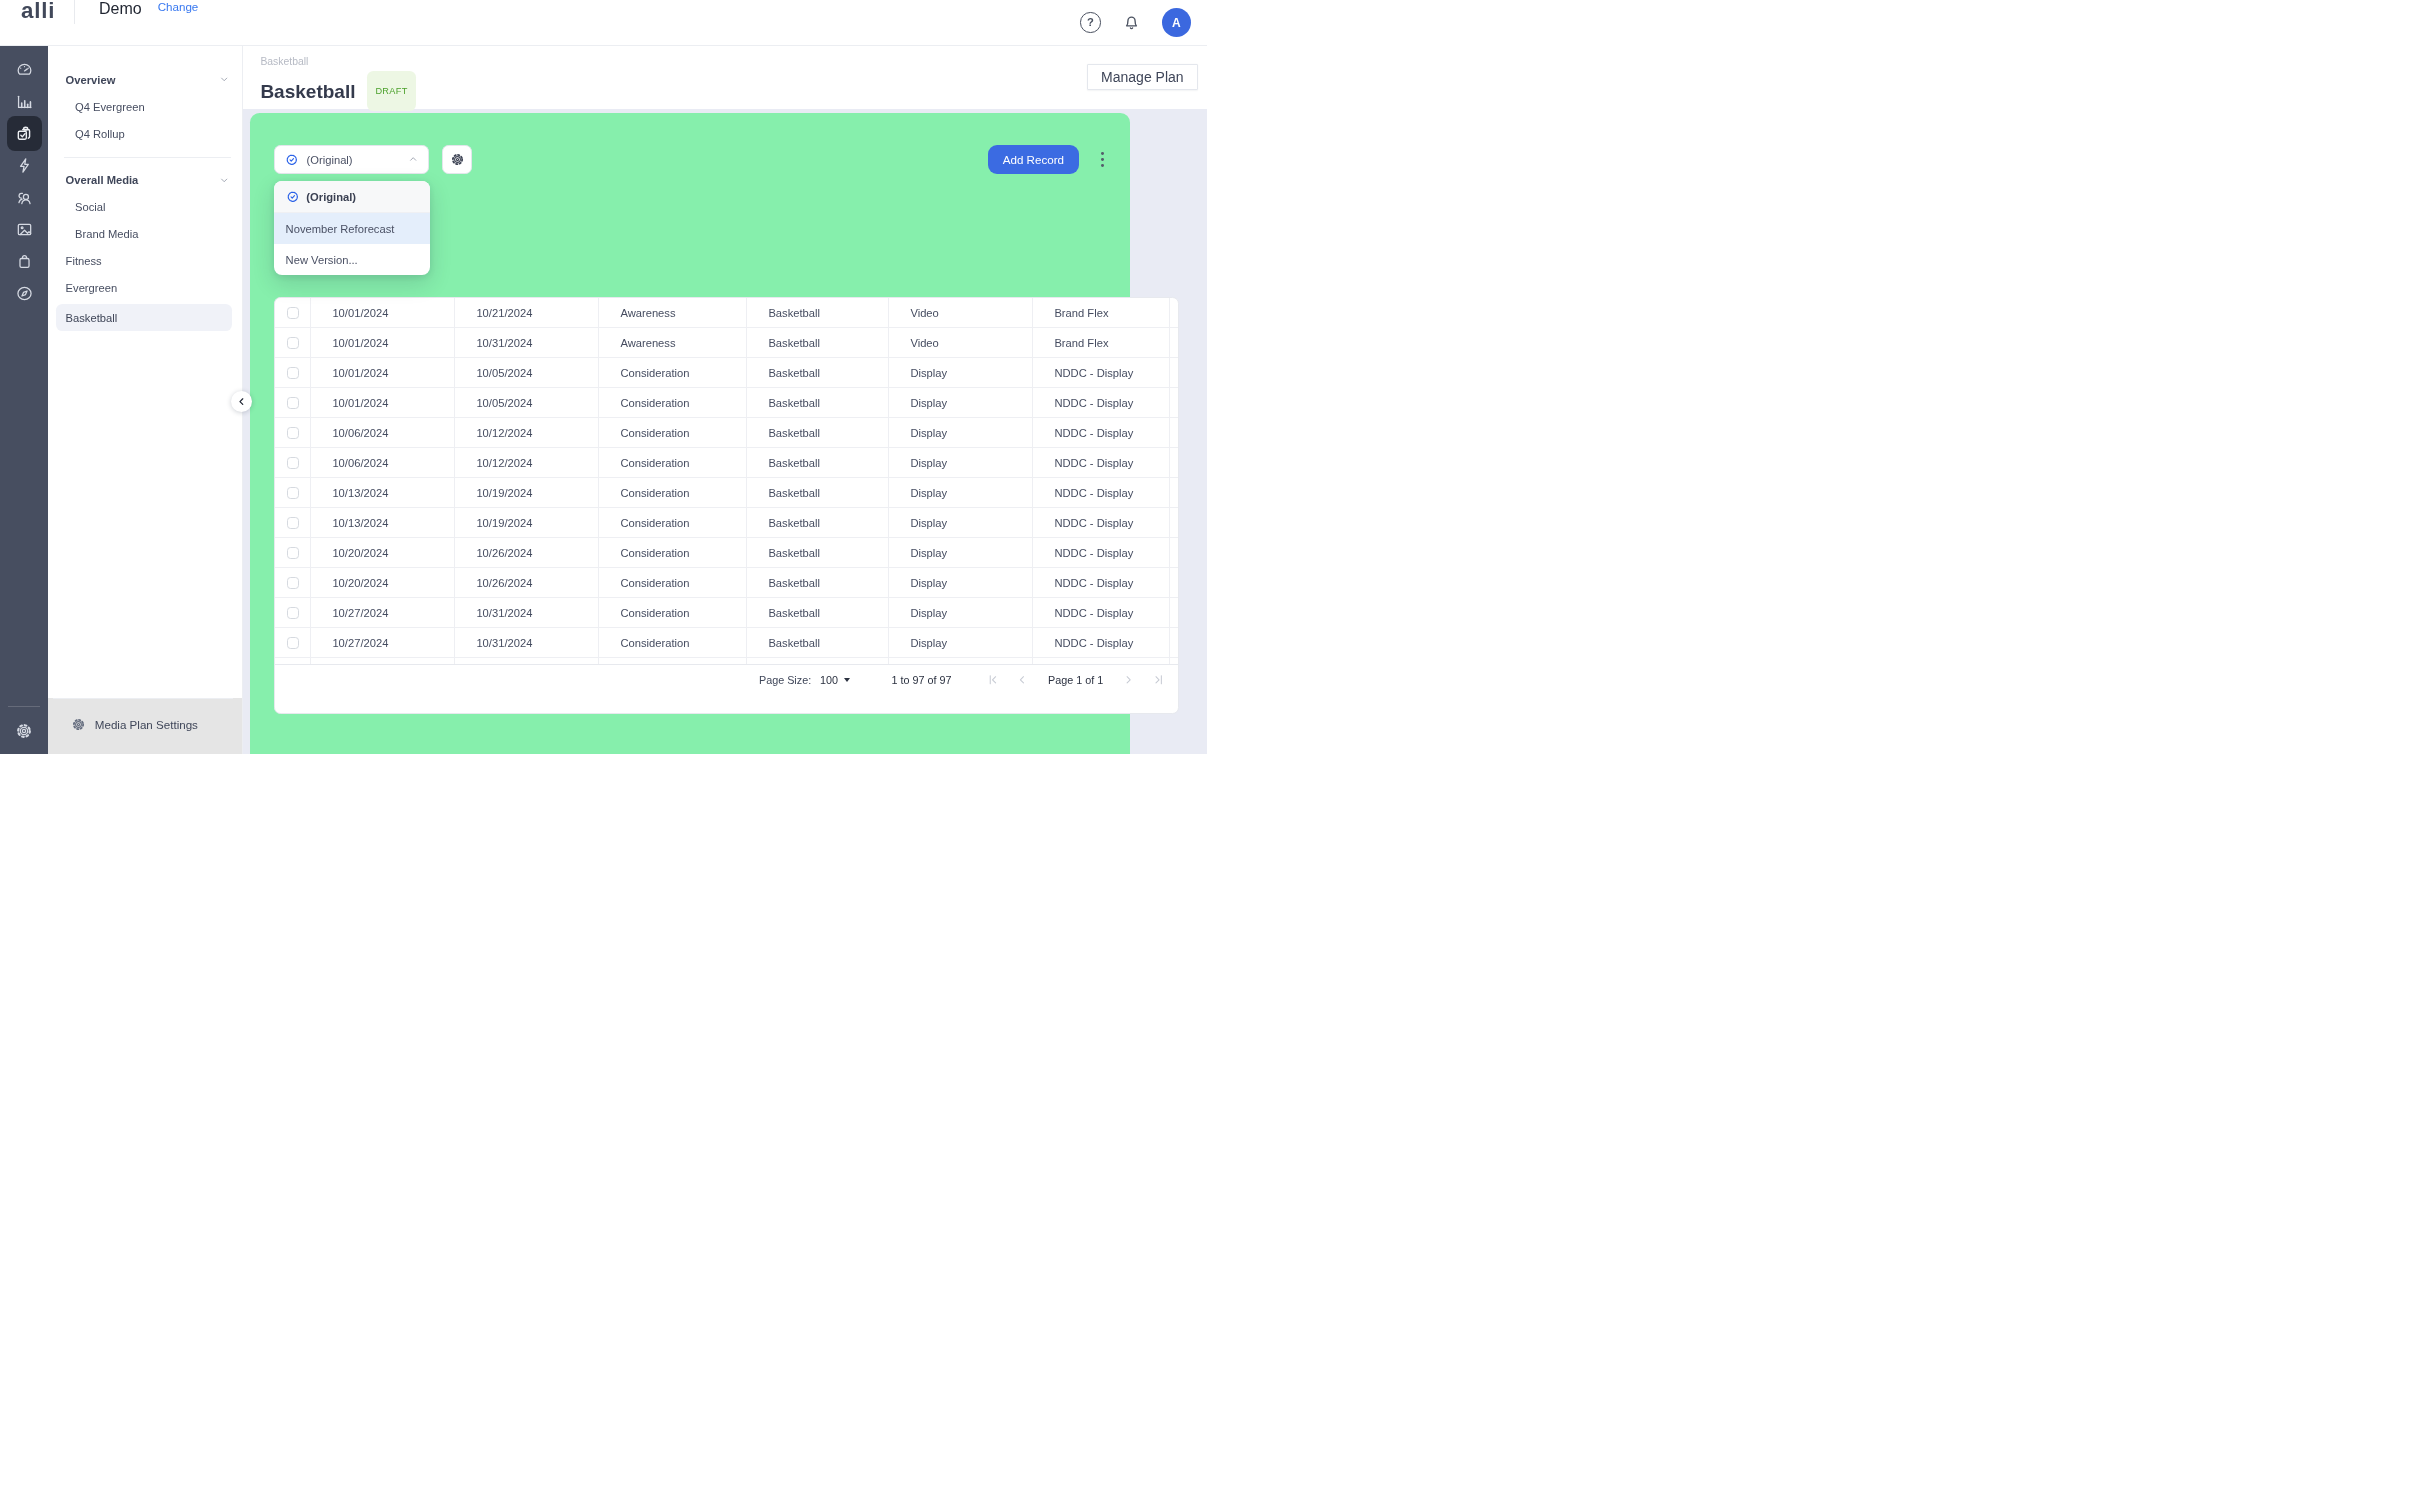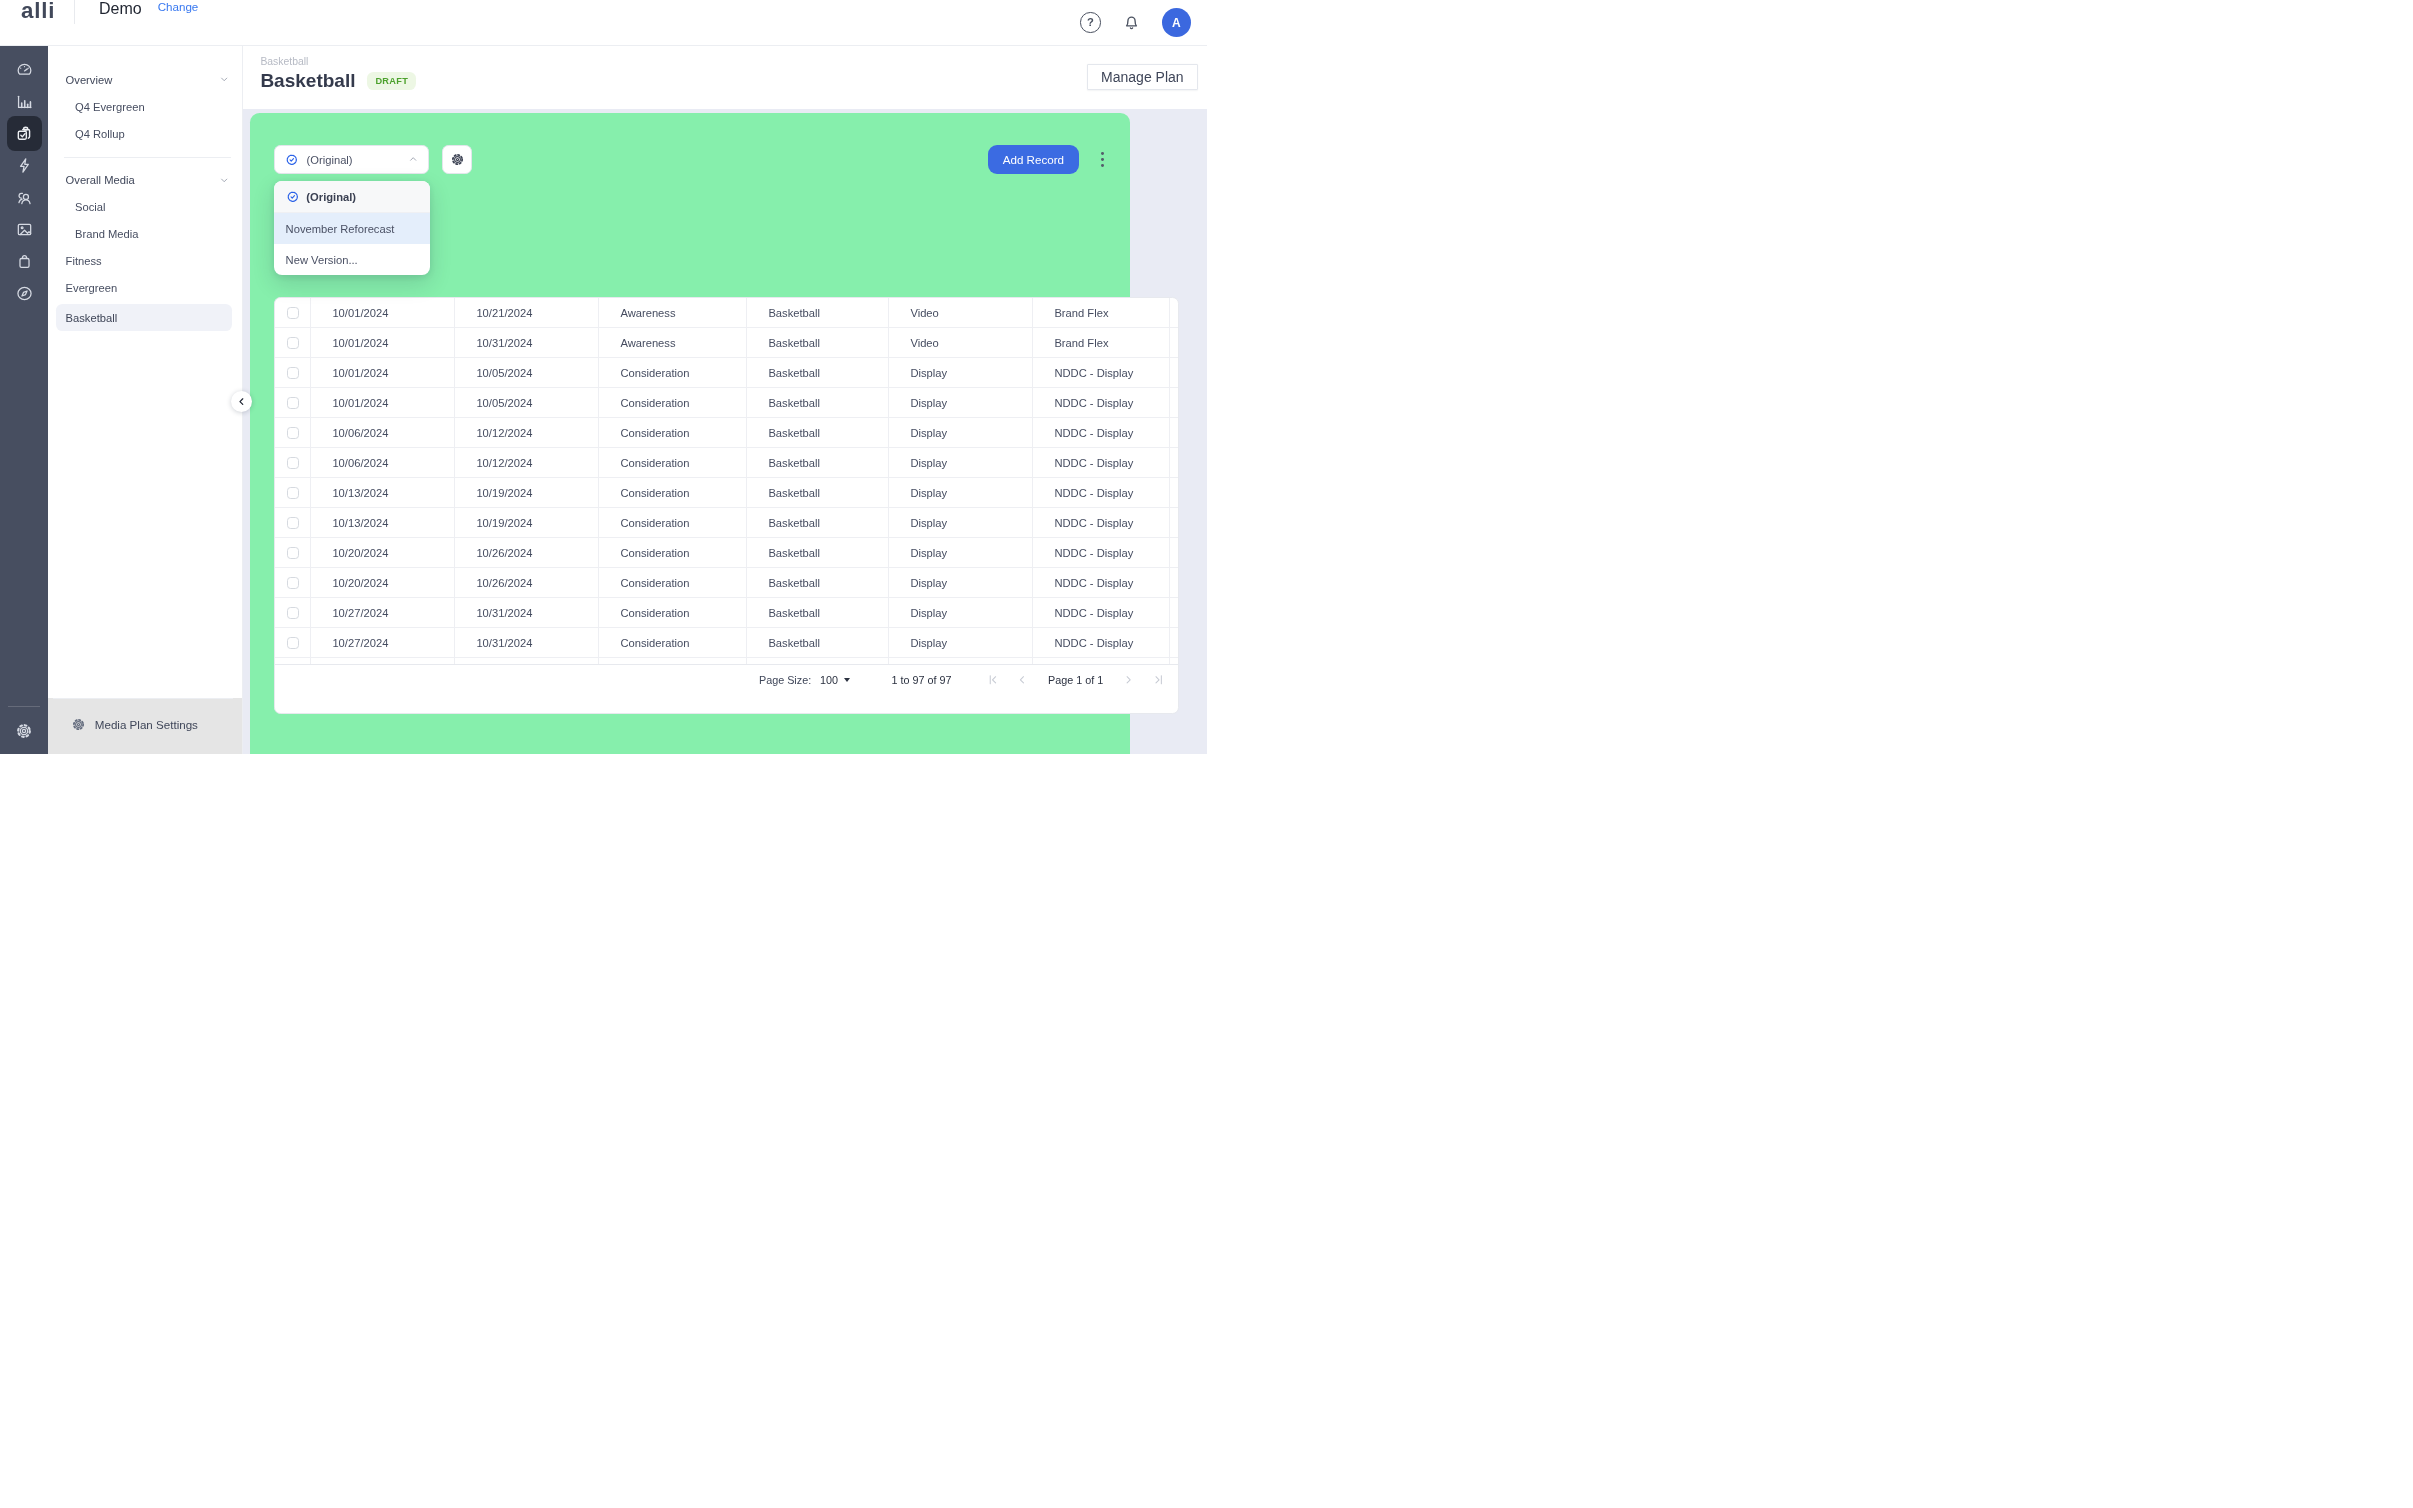--- a/index.html
+++ b/index.html
@@ -27,40 +27,40 @@
   .icbtn{width:35px;height:32px;display:flex;align-items:center;justify-content:center;border-radius:8px;flex:0 0 auto}
   .icbtn.active{background:#262B37;height:35px;margin:-1.6px 0}
   .ic{stroke:#D5D9E2;fill:none;stroke-width:1.6;stroke-linecap:round;stroke-linejoin:round}
   .icfoot{margin-top:auto;display:flex;flex-direction:column;align-items:center;width:100%;padding-bottom:12.8px}
   .icfoot .div{width:32px;height:0.8px;background:rgba(255,255,255,.17);margin-bottom:14.4px}
   
   .navbar{position:absolute;left:48px;top:45px;bottom:0;width:194px;background:#fff;
     border-right:0.8px solid #ECEEF2;z-index:20}
   .navinner{padding-top:21px}
   .nav-head,.nav-sub,.nav-item{height:27px;display:flex;align-items:center;font-size:11.2px;cursor:pointer}
-  .nav-head{padding:0 12.8px 0 17.6px;font-weight:400;color:#3F4659}
+  .nav-head{padding:0 12.8px 0 17.6px;font-weight:700;color:#3F4659}
   .nav-head .chev{margin-left:auto}
   .nav-sub{padding-left:27px;color:#464D60}
   .nav-item{padding-left:17.6px;color:#464D60}
   .nav-item.active{background:#F0F2F8;border-radius:6.4px;margin:2.4px 10.4px 2.4px 8px;padding-left:9.6px;color:#3E4557}
   .nav-div{height:0.8px;background:#ECEEF2;margin:9.6px 11.2px 9.6px 16px}
   .collapse-btn{position:absolute;right:-10.4px;top:346px;width:21px;height:21px;border-radius:50%;
     background:#fff;box-shadow:0 0.8px 5.6px rgba(25,35,60,.22);display:flex;align-items:center;
     justify-content:center;cursor:pointer;z-index:45}
   .navfoot{position:absolute;left:0;right:0;bottom:0;background:#e5e5e5}
   .navfoot .div{height:0.8px;background:#ECEEF2;margin:0 8.8px 0 4.8px}
   .navfoot .row{display:flex;align-items:center;gap:8.8px;padding:17.6px 0 22.3px 23px;cursor:pointer}
   .navfoot .row span{font-size:11.6px;font-weight:500;color:#3F4659}
   
   .page-head{position:absolute;left:242px;top:45px;right:0;height:64px;background:#fff;z-index:10}
   .crumb{position:absolute;left:18.4px;top:11.2px;font-size:10.4px;color:#B6BAC4}
   .title-row{position:absolute;left:18.4px;top:26px;display:flex;align-items:center;gap:12px}
   .title{font-size:19px;font-weight:600;color:#343A4C;line-height:1}
-  .badge{padding:4px 8px;border-radius:6.4px;background:#EDF7E4;color:#4CA12C;
-    font-size:9.2px;font-weight:700;letter-spacing:0.3px}
+  .badge{padding:15px 8px;border-radius:6.4px;background:#EDF7E4;color:#4CA12C;
+    font-size:9.2px;font-weight:400;letter-spacing:0.3px}
   .manage-btn{position:absolute;right:8.8px;top:19px;height:25.5px;padding:0 13.6px;border-radius:1px;
     border:0.8px solid #E4E7ED;background:#fff;display:flex;align-items:center;
     font-size:14px;font-weight:500;color:#3F4659;box-shadow:0 0.8px 1.6px rgba(20,30,60,.05);cursor:pointer}
   
   .content{position:absolute;left:242px;top:109px;right:0;bottom:0;background:#E9EBF4}
   .card{position:absolute;left:8.4px;top:4px;width:880px;bottom:-11.2px;background:#86efac;border-radius:9.6px}
   .toolbar{position:absolute;left:24px;right:21px;top:32px;height:29px;display:flex;align-items:center}
   .vselect{width:155px;height:29px;box-sizing:border-box;border:0.8px solid #E3E6EC;border-radius:6.4px;
     display:flex;align-items:center;gap:8px;padding:0 9.6px;cursor:pointer;background:#fff}
   .vselect .lbl{font-size:11.2px;color:#4A5064}

